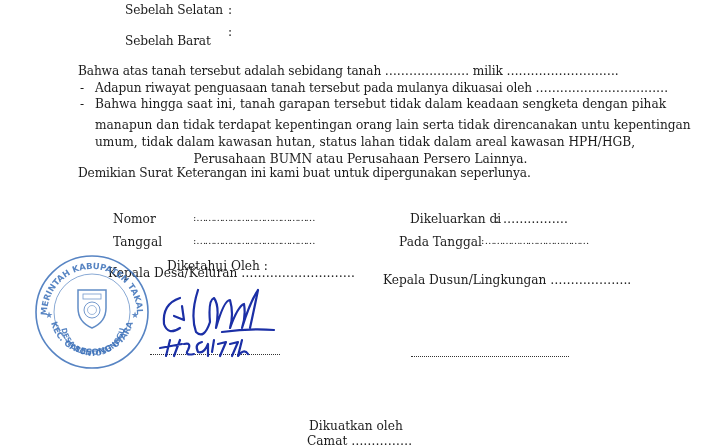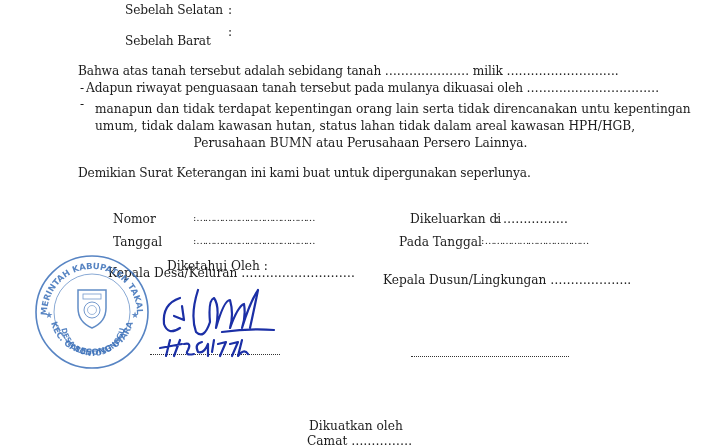--- a/index.html
+++ b/index.html
@@ -19,24 +19,25 @@
 <body>
 
 <div class="abs line" style="left:125px; top:3px;">Sebelah Selatan</div>
 <div class="abs" style="left:228px; top:3px;">:</div>
 <div class="abs line" style="left:125px; top:34px;">Sebelah Barat</div>
 <div class="abs" style="left:228px; top:25px;">:</div>
 
 <div class="abs line" style="left:78px; top:64px;">Bahwa atas tanah tersebut adalah sebidang tanah ………………… milik ……………………….</div>
 
 <div class="abs" style="left:80px; top:81px;">-</div>
-<div class="abs line" style="left:86px; top:81px;text-align:right;">Adapun riwayat penguasaan tanah tersebut pada mulanya dikuasai oleh ……………………………</div>
+<div class="abs line" style="left:95px; top:81px;text-align:right;">Adapun riwayat penguasaan tanah tersebut pada mulanya dikuasai oleh ……………………………</div>
 
 <div class="abs" style="left:80px; top:97px;">-</div>
 <div class="abs" style="left:95px; top:97px; width:531px;">
+  <span class="just" style="height:16px;">Bahwa hingga saat ini, tanah garapan tersebut tidak dalam keadaan sengketa dengan pihak</span>
   <span class="just" style="height:16px; margin-top:5px;">manapun dan tidak terdapat kepentingan orang lain serta tidak direncanakan untu kepentingan</span>
   <span class="just" style="height:16px; margin-top:1px;">umum, tidak dalam kawasan hutan, status lahan tidak dalam areal kawasan HPH/HGB,</span>
   <span style="display:block; height:16px; margin-top:1px;text-align:center;">Perusahaan BUMN atau Perusahaan Persero Lainnya.</span>
 </div>
 
 <div class="abs line" style="left:78px; top:166px;">Demikian Surat Keterangan ini kami buat untuk dipergunakan seperlunya.</div>
 
 <div class="abs" style="left:113px; top:212px;">Nomor</div>
 <div class="abs" style="left:193px; top:212px; font-size:10px; letter-spacing:-1.6px;">: ……………………………………</div>
 <div class="abs" style="left:113px; top:235px;text-align:center;">Tanggal</div>

